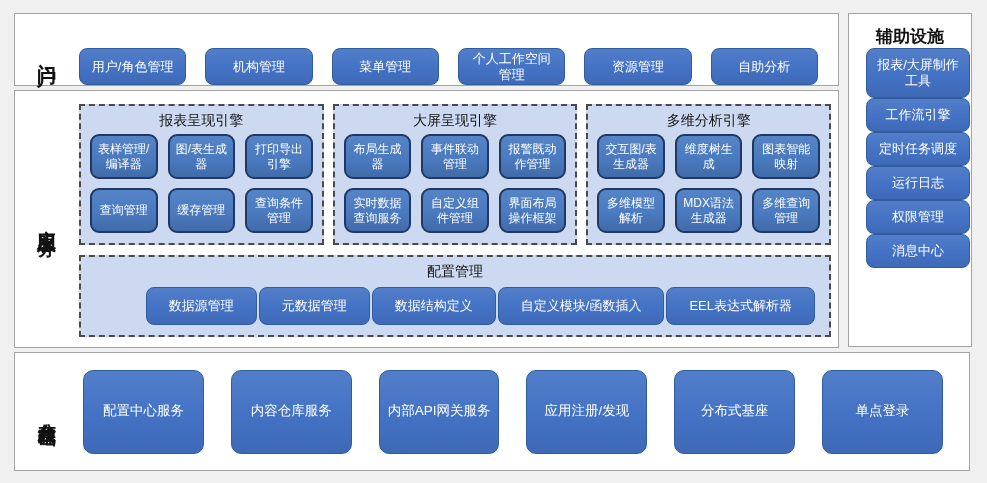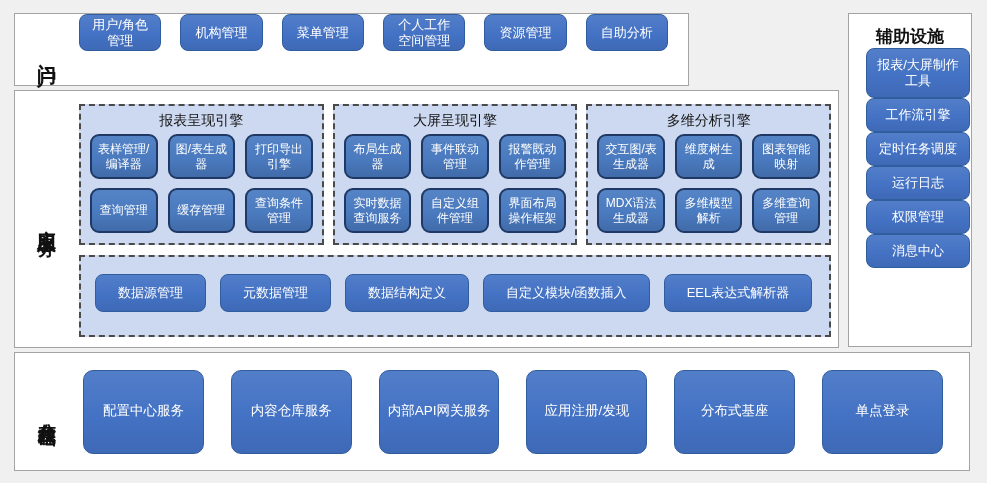--- a/index.html
+++ b/index.html
@@ -21,34 +21,34 @@
        display:flex;align-items:center;justify-content:center;text-align:center;
        font-size:13px;line-height:1.2;padding:2px 8px;}
   .module-btn{background:linear-gradient(180deg,#5584c6 0%,#4a7abf 55%,#416ba9 100%);
        border:2px solid var(--module-border);border-radius:9px;color:var(--button-text);
        display:flex;align-items:center;justify-content:center;text-align:center;
        font-size:12px;line-height:1.25;padding:2px 4px;}
   .group{background:var(--group-fill);border:2px dashed var(--group-border);}
   .group-title{text-align:center;font-size:14px;color:#111;padding:3px 0 4px;}
 
   
-  #portal-panel{left:14px;top:13px;width:675px;height:73px;display:flex;align-items:flex-start;padding:0 20px 0 14px;}
+  #portal-panel{left:14px;top:13px;width:825px;height:73px;display:flex;align-items:flex-end;padding:0 20px 0 14px;}
   #portal-panel .vlabel{width:36px;height:100%;font-size:20px;}
   .portal-row{flex:1;display:flex;gap:19px;margin-left:14px;}
   .portal-row .btn{flex:1;height:37px;}
 
   
   #app-panel{left:14px;top:90px;width:825px;height:258px;display:flex;padding:13px 7px 10px 0;}
   #app-panel .vlabel{width:64px;}
   .app-content{flex:1;display:flex;flex-direction:column;}
   .engines-row{display:flex;gap:9px;height:141px;}
   .engine{flex:1;display:flex;flex-direction:column;padding:3px 9px 10px;}
   .engine-grid{flex:1;display:grid;grid-template-columns:repeat(3,1fr);gap:9px 10px;}
   .config-group{margin-top:10px;flex:1;display:flex;flex-direction:column;padding:3px 14px 9px;}
-  .config-row{flex:1;display:flex;align-items:center;justify-content:flex-start;gap:14px;}
+  .config-row{flex:1;display:flex;align-items:center;justify-content:flex-end;gap:2px;}
   .config-row .btn{height:38px;padding:2px 22px;}
 
   
   #aux-panel{left:848px;top:13px;width:124px;height:334px;display:flex;flex-direction:column;
              align-items:center;padding:11px 9px 13px;}
   .aux-title{font-weight:bold;font-size:17px;color:var(--label-text);}
   #aux-panel .btn{width:100%;height:34px;font-size:13px;margin-left:16px;}
   #aux-panel .btn.tall{height:50px;}
 
   
@@ -102,28 +102,29 @@
             <div class="module-btn">界面布局操作框架</div>
           </div>
         </div>
 
         <div class="group engine">
           <div class="group-title">多维分析引擎</div>
           <div class="engine-grid">
             <div class="module-btn">交互图/表生成器</div>
             <div class="module-btn">维度树生成</div>
             <div class="module-btn">图表智能映射</div>
+            <div class="module-btn">多维模型解析</div>
             <div class="module-btn">MDX语法生成器</div>
-            <div class="module-btn">多维模型解析</div>
             <div class="module-btn">多维查询管理</div>
           </div>
         </div>
       </div>
 
       <div class="group config-group">
+        <div class="group-title">配置管理</div>
         <div class="config-row">
           <div class="btn">数据源管理</div>
           <div class="btn">元数据管理</div>
           <div class="btn">数据结构定义</div>
           <div class="btn">自定义模块/函数插入</div>
           <div class="btn">EEL表达式解析器</div>
         </div>
       </div>
     </div>
   </div>

